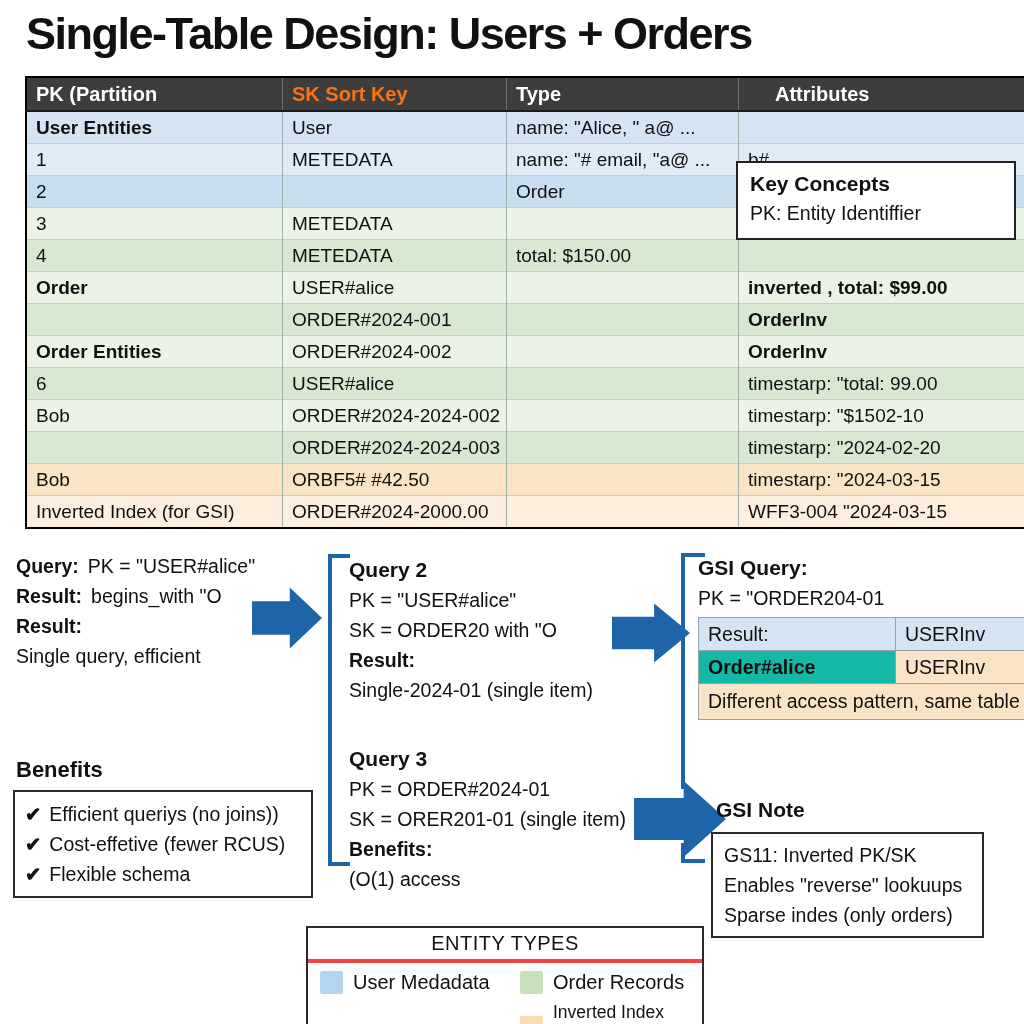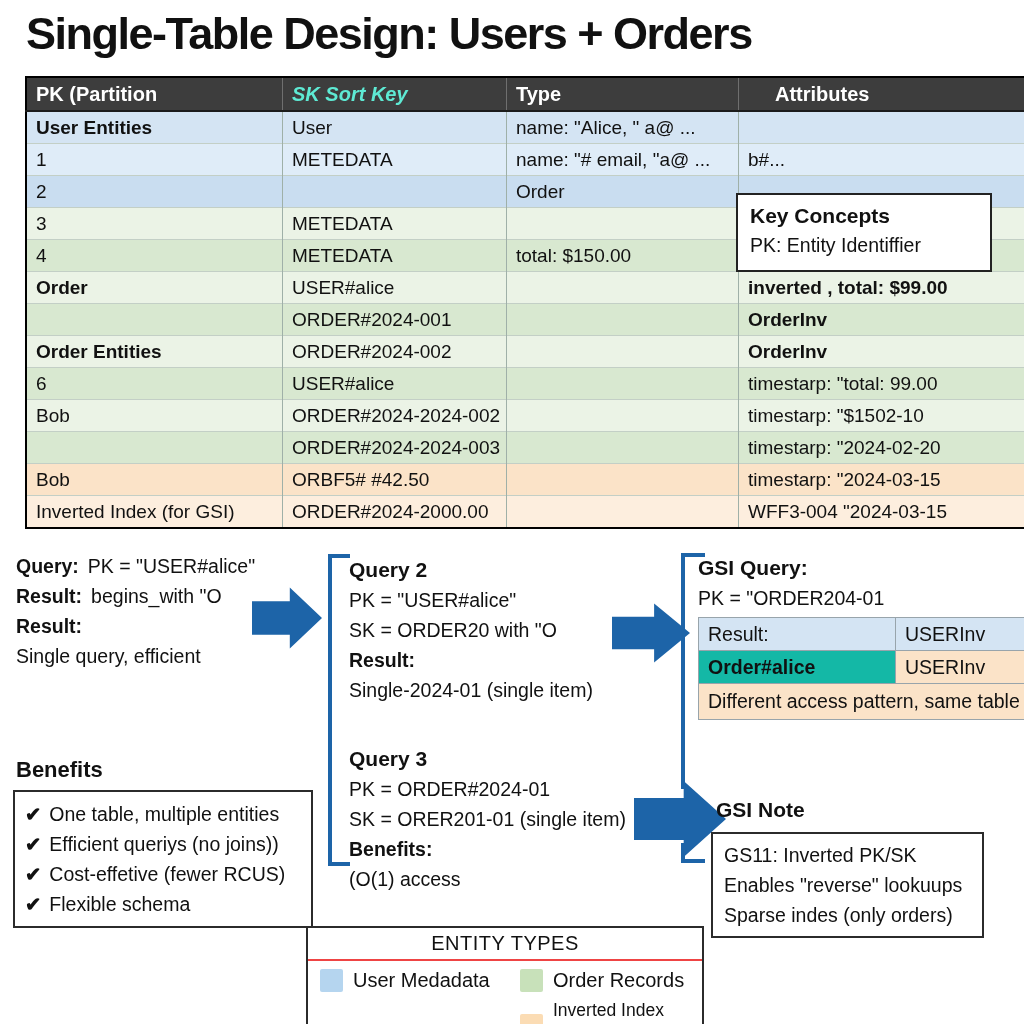--- a/index.html
+++ b/index.html
@@ -18,21 +18,21 @@
   #main-table th{font-size:20px;font-weight:bold;text-align:left;padding:3px 9px;height:26px;
     border:1px solid #6f6f6f;border-bottom:2px solid #1b1b1b;}
   #main-table td{font-size:19px;padding:1px 9px;height:29px;overflow:hidden;white-space:nowrap;
     border-right:1px solid #9fb0a8;border-left:1px solid #9fb0a8;border-top:1px solid #c3cfc6;}
 
   
   .note-box{background:#fff;border:2px solid #222;box-sizing:border-box;padding:6px 12px 10px 12px;z-index:6;}
   .note-title{font-size:21px;font-weight:bold;line-height:30px;}
   .note-line{font-size:19.5px;line-height:29px;}
 
-  #key-concepts{left:736px;top:193px;width:256px;}
+  #key-concepts{left:736px;top:161px;width:280px;}
 
   
   .qline{font-size:19.5px;line-height:30px;white-space:nowrap;}
   .qlabel{font-weight:bold;margin-right:9px;}
   .qtitle{font-size:21px;font-weight:bold;line-height:31px;}
   #query1{left:16px;top:551px;}
   #query2{left:349px;top:554px;}
   #query3{left:349px;top:743px;}
 
   
@@ -50,36 +50,36 @@
 
   
   #gsi-note-title{left:716px;top:798px;font-size:21px;font-weight:bold;}
   #gsi-note-box{left:711px;top:832px;width:273px;box-sizing:border-box;border:2px solid #2b2b2b;
     background:#fff;padding:6px 11px;}
   #gsi-note-box .note-line{line-height:30px;white-space:nowrap;}
 
   
   #legend{left:306px;top:926px;width:398px;box-sizing:border-box;border:2px solid #2b2b2b;background:#fff;}
   #legend-header{font-size:20px;letter-spacing:0.5px;text-align:center;line-height:31px;
-    border-bottom:2px solid #ef4444;}
+    border-bottom:4px solid #ef4444;}
   #legend-body{display:grid;grid-template-columns:200px 1fr;padding:5px 12px 7px 12px;row-gap:1px;}
   .legend-item{display:flex;align-items:center;gap:10px;font-size:20px;line-height:29px;}
   .legend-item.small{font-size:17.5px;}
   .swatch{width:23px;height:23px;border-radius:2px;flex:0 0 auto;}
 </style>
 </head>
 <body>
 
 <div id="title" class="abs">Single-Table Design: Users + Orders</div>
 
 <table id="main-table" class="abs">
   <thead>
       <tr>
         <th style="width: 237px; background: rgb(61, 61, 61); color: rgb(255, 255, 255);">PK (Partition</th>
-        <th style="width: 205px; background: rgb(61, 61, 61); color: #5eead4; font-style: italic;">SK Sort Key</th>
+        <th style="width: 205px; background: rgb(61, 61, 61); color: #f97316;">SK Sort Key</th>
         <th style="width: 213px; background: rgb(61, 61, 61); color: rgb(255, 255, 255);">Type</th>
         <th style="width: 246px; background: rgb(61, 61, 61); color: rgb(255, 255, 255); padding-left: 36px;">Attributes</th>
       </tr>
     </thead>
   <tbody>
       <tr style="background: rgb(212, 228, 243);">
         <td style="font-weight: bold;">User Entities</td>
         <td>User</td>
         <td>name: "Alice, " a@ ...</td>
         <td></td>
@@ -198,21 +198,20 @@
 <div id="query3" class="abs">
   <div class="qtitle">Query 3</div>
   <div class="qline">PK = ORDER#2024-01</div>
   <div class="qline">SK = ORER201-01 (single item)</div>
   <div class="qline qlabel">Benefits:</div>
   <div class="qline">(O(1) access</div>
 </div>
 
 <div id="benefits-title" class="abs">Benefits</div>
 <div id="benefits-box" class="abs">
-    <div class="benefit-item"><span class="check">✔</span><span>One table, multiple entities</span></div>
     <div class="benefit-item"><span class="check">✔</span><span>Efficient queriys (no joins))</span></div>
     <div class="benefit-item"><span class="check">✔</span><span>Cost-effetive (fewer RCUS)</span></div>
     <div class="benefit-item"><span class="check">✔</span><span>Flexible schema</span></div>
   </div>
 
 <svg class="abs" style="left:612px;top:602px" width="78" height="62" viewBox="0 0 100 84" preserveAspectRatio="none">
   <polygon points="0,20 54,20 54,2 100,42 54,82 54,64 0,64" fill="#1d64a8"></polygon>
 </svg>
 
 <svg class="abs" style="left:679px;top:553px" width="28" height="312">

